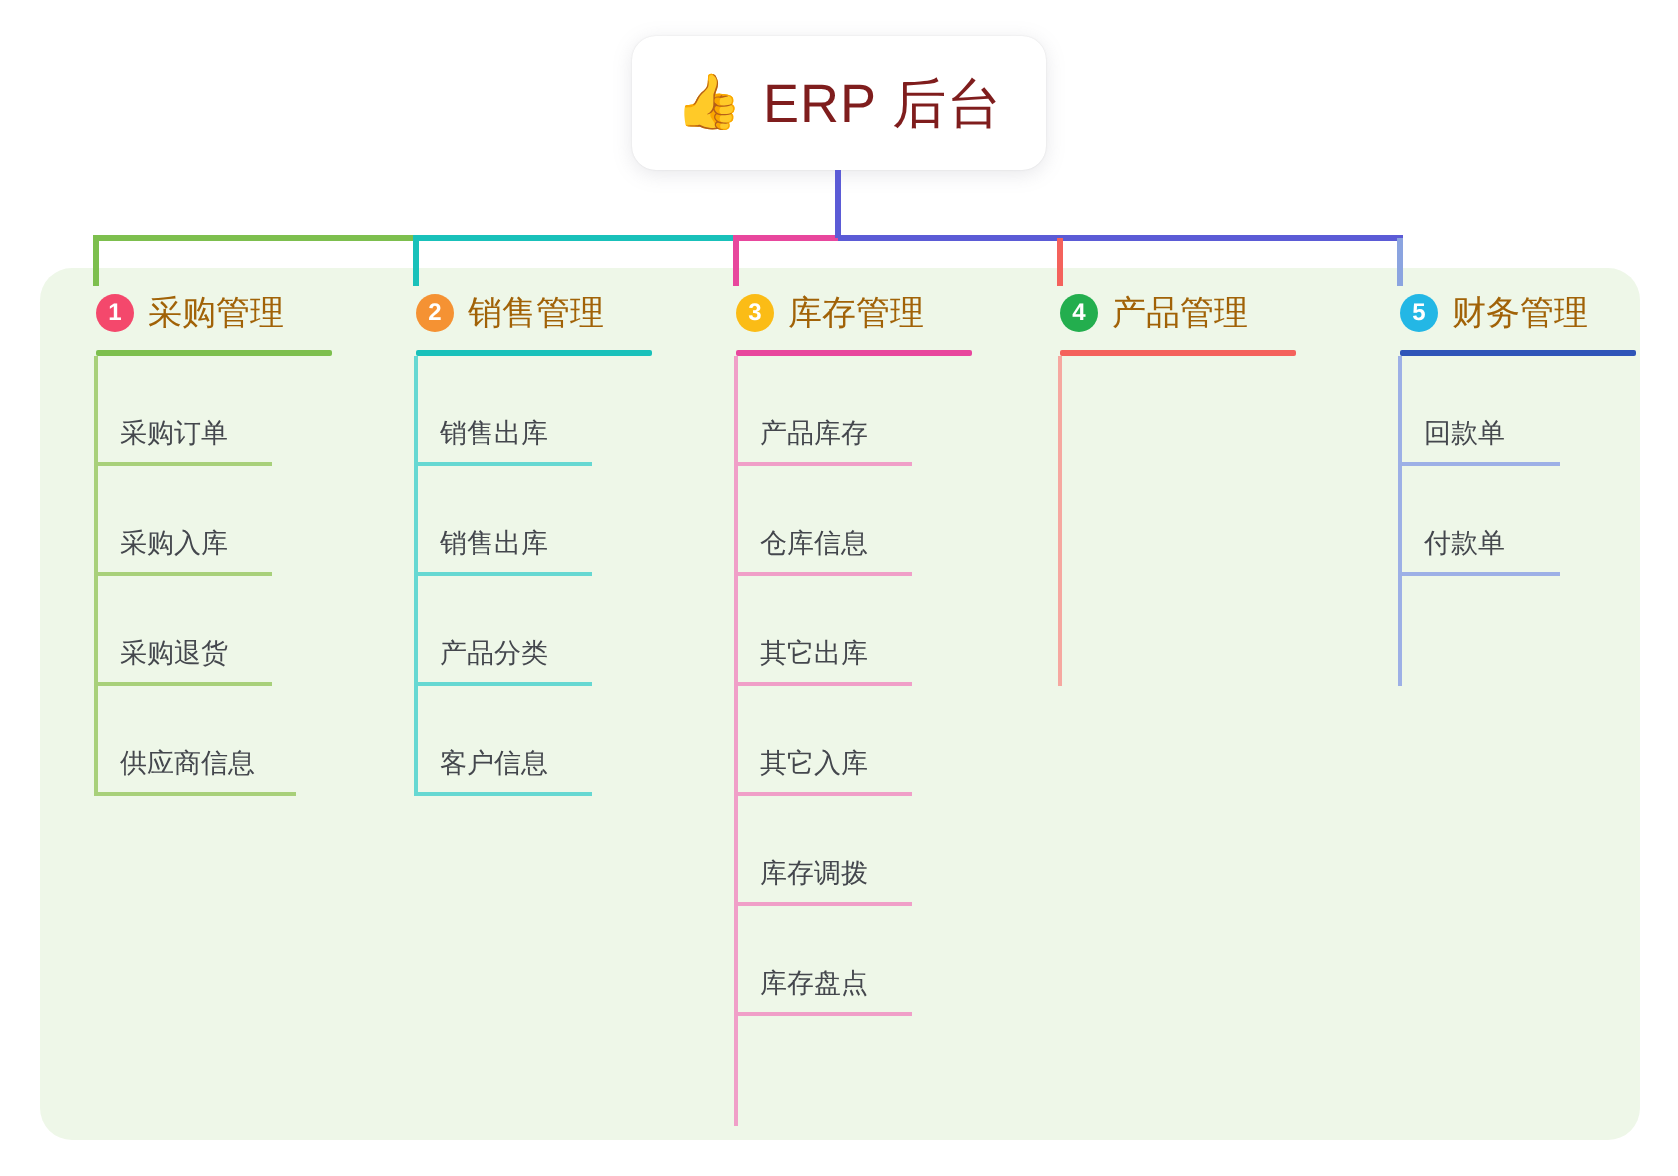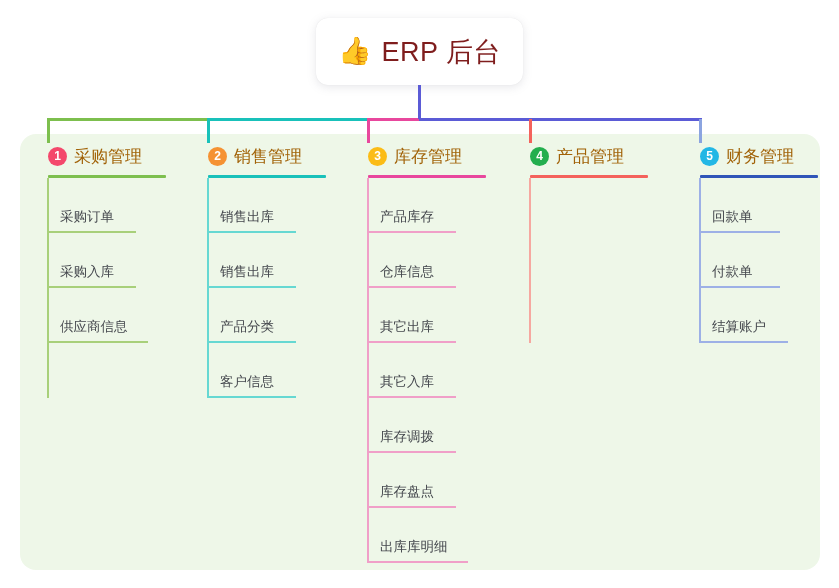--- a/index.html
+++ b/index.html
@@ -170,20 +170,24 @@
         <div class="items">
           <div class="item">
             <span class="item-label">采购订单</span>
             <span class="item-underline" style="background: rgb(168, 208, 122); width: 88px;"></span>
           </div>
           <div class="item">
             <span class="item-label">采购入库</span>
             <span class="item-underline" style="background: rgb(168, 208, 122); width: 88px;"></span>
           </div>
           <div class="item">
+            <span class="item-label">采购退货</span>
+            <span class="item-underline" style="background: rgb(168, 208, 122); width: 88px;"></span>
+          </div>
+          <div class="item">
             <span class="item-label">供应商信息</span>
             <span class="item-underline" style="background: rgb(168, 208, 122); width: 100px;"></span>
           </div>
         </div>
       </div>
       <div class="column" style="left: 188px;">
         <div class="col-header">
           <span class="badge" style="background: rgb(245, 146, 51);">2</span>
           <span class="col-title">销售管理</span>
         </div>
@@ -231,24 +235,20 @@
             <span class="item-underline" style="background: rgb(240, 159, 200); width: 88px;"></span>
           </div>
           <div class="item">
             <span class="item-label">库存调拨</span>
             <span class="item-underline" style="background: rgb(240, 159, 200); width: 88px;"></span>
           </div>
           <div class="item">
             <span class="item-label">库存盘点</span>
             <span class="item-underline" style="background: rgb(240, 159, 200); width: 88px;"></span>
           </div>
-          <div class="item">
-            <span class="item-label">出库库明细</span>
-            <span class="item-underline" style="background: rgb(240, 159, 200); width: 100px;"></span>
-          </div>
         </div>
       </div>
       <div class="column" style="left: 510px;">
         <div class="col-header">
           <span class="badge" style="background: rgb(35, 174, 78);">4</span>
           <span class="col-title">产品管理</span>
         </div>
         <div class="col-underline" style="background: rgb(244, 98, 92); width: 118px; margin-left: 20px;"></div>
       </div>
       <div class="column" style="left: 680px;">
@@ -259,21 +259,17 @@
         <div class="col-underline" style="background: rgb(47, 85, 184); width: 118px; margin-left: 20px;"></div>
         <div class="items">
           <div class="item">
             <span class="item-label">回款单</span>
             <span class="item-underline" style="background: rgb(157, 176, 230); width: 80px;"></span>
           </div>
           <div class="item">
             <span class="item-label">付款单</span>
             <span class="item-underline" style="background: rgb(157, 176, 230); width: 80px;"></span>
           </div>
-          <div class="item">
-            <span class="item-label">结算账户</span>
-            <span class="item-underline" style="background: rgb(157, 176, 230); width: 88px;"></span>
-          </div>
         </div>
       </div>
     </div>
 
 </div>
 
 </body></html>

